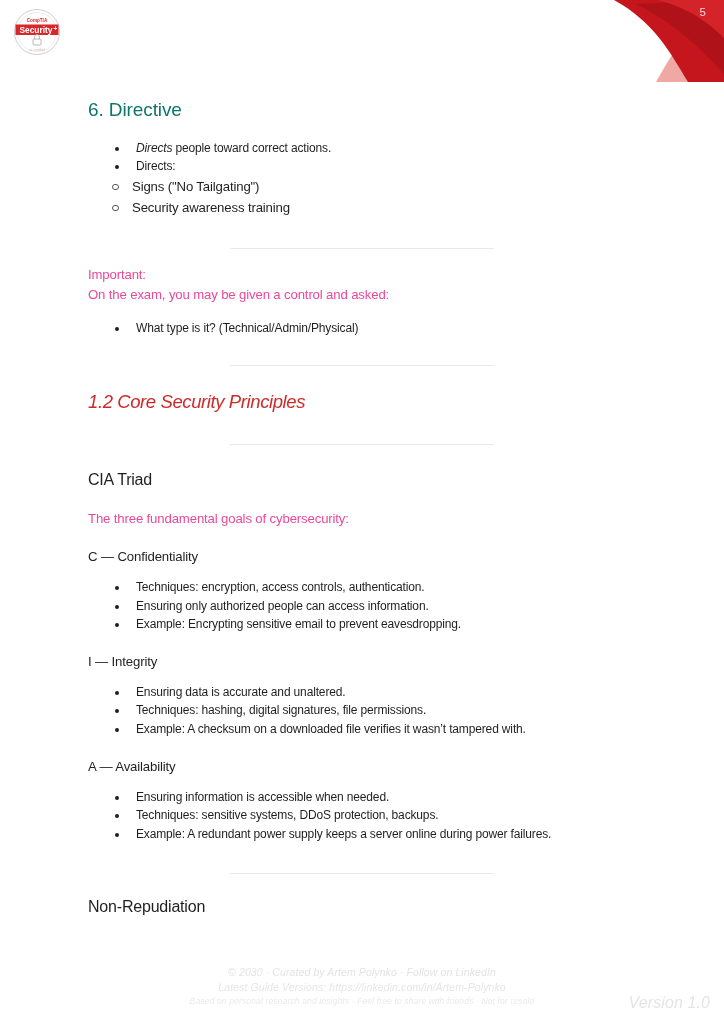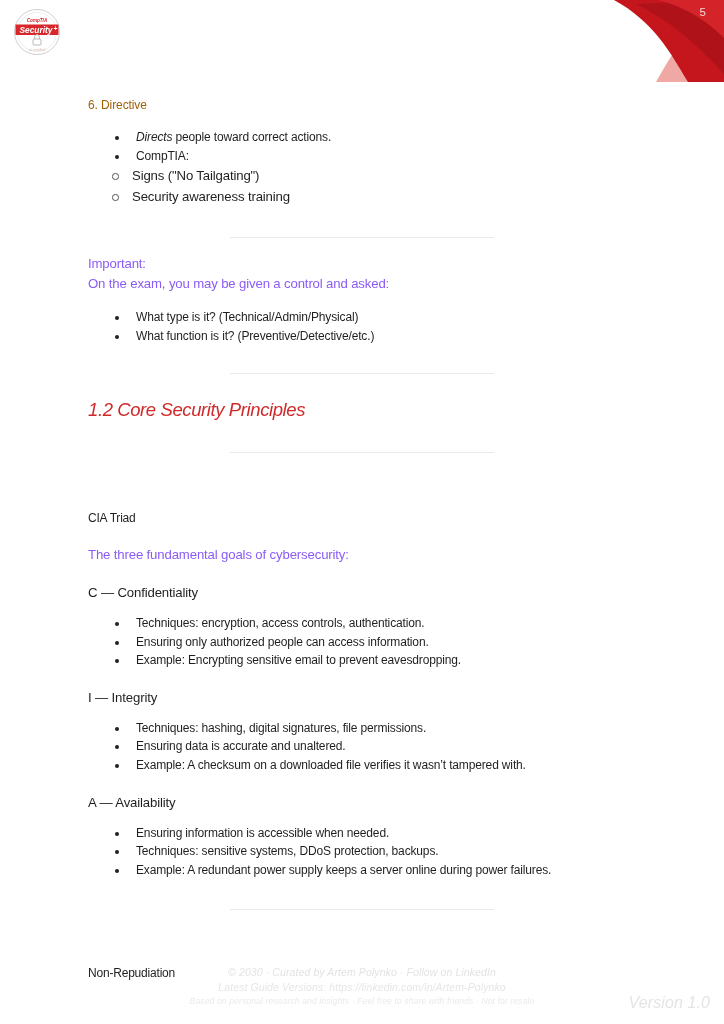--- a/index.html
+++ b/index.html
@@ -37,36 +37,35 @@
     z-index: 5;
   }
 
   
   .badge-logo {
     position: absolute;
     top: 7px;
     left: 12px;
     width: 50px;
     height: 50px;
-    font-style: italic;
   }
 
   
   .content {
     position: absolute;
     top: 0;
     left: 0;
     width: 724px;
     padding: 96px 40px 0 88px;
   }
 
   .h-num {
-    font-size: 12px;
+    font-size: 19px;
     font-weight: 400;
-    color: #a16207;
+    color: #0f766e;
     letter-spacing: -0.1px;
     line-height: 1.5;
   }
 
   ul.bul {
     list-style: none;
     margin: 14px 0 0 0;
     padding: 0;
   }
 
@@ -129,30 +128,29 @@
   .sec-heading {
     font-size: 18.5px;
     font-weight: 400;
     font-style: italic;
     color: #cf2a2a;
     letter-spacing: -0.4px;
     line-height: 1.3;
   }
 
   .sub-heading {
-    font-size: 12px;
+    font-size: 16px;
     font-weight: 400;
     color: #1f1f1f;
     letter-spacing: -0.2px;
-    margin-top: 32px;
   }
 
   .para {
     font-size: 13.2px;
-    color: #8b5cf6;
+    color: #ec4899;
     letter-spacing: -0.15px;
     line-height: 1.5;
   }
 
   .cia-label {
     font-size: 13.2px;
     color: #1f1f1f;
     letter-spacing: -0.15px;
   }
   .sp-16 { height: 16px; }
@@ -230,38 +228,37 @@
     <text x="25" y="43.5" font-family="Liberation Sans, sans-serif" font-size="3.4" fill="#d8b5b3" text-anchor="middle">ce certified</text>
   </svg>
 </div>
 
 <div class="content">
 
   <div class="h-num">6. Directive</div>
 
   <ul class="bul">
     <li><span class="em">Directs</span><span> people toward correct actions.</span></li>
-    <li><span>CompTIA:</span></li>
+    <li><span>Directs:</span></li>
   </ul>
 
   <ul class="sub">
     <li>Signs ("No Tailgating")</li>
     <li>Security awareness training</li>
   </ul>
 
   <div class="sp-30"></div>
   <div class="divider"></div>
   <div class="sp-16"></div>
 
   <div class="para">Important:</div>
   <div class="para">On the exam, you may be given a control and asked:</div>
 
   <ul class="bul">
     <li>What type is it? (Technical/Admin/Physical)</li>
-    <li>What function is it? (Preventive/Detective/etc.)</li>
   </ul>
 
   <div class="sp-28"></div>
   <div class="divider"></div>
   <div class="sp-24"></div>
 
   <div class="sec-heading">1.2 Core Security Principles</div>
 
   <div class="sp-30"></div>
   <div class="divider"></div>
@@ -276,22 +273,22 @@
   <ul class="bul">
     <li>Techniques: encryption, access controls, authentication.</li>
     <li>Ensuring only authorized people can access information.</li>
     <li>Example: Encrypting sensitive email to prevent eavesdropping.</li>
   </ul>
 
   <div class="sp-20"></div>
 
   <div class="cia-label">I — Integrity</div>
   <ul class="bul">
+    <li>Ensuring data is accurate and unaltered.</li>
     <li>Techniques: hashing, digital signatures, file permissions.</li>
-    <li>Ensuring data is accurate and unaltered.</li>
     <li>Example: A checksum on a downloaded file verifies it wasn’t tampered with.</li>
   </ul>
 
   <div class="sp-20"></div>
 
   <div class="cia-label">A — Availability</div>
   <ul class="bul">
     <li>Ensuring information is accessible when needed.</li>
     <li>Techniques: sensitive systems, DDoS protection, backups.</li>
     <li>Example: A redundant power supply keeps a server online during power failures.</li>

